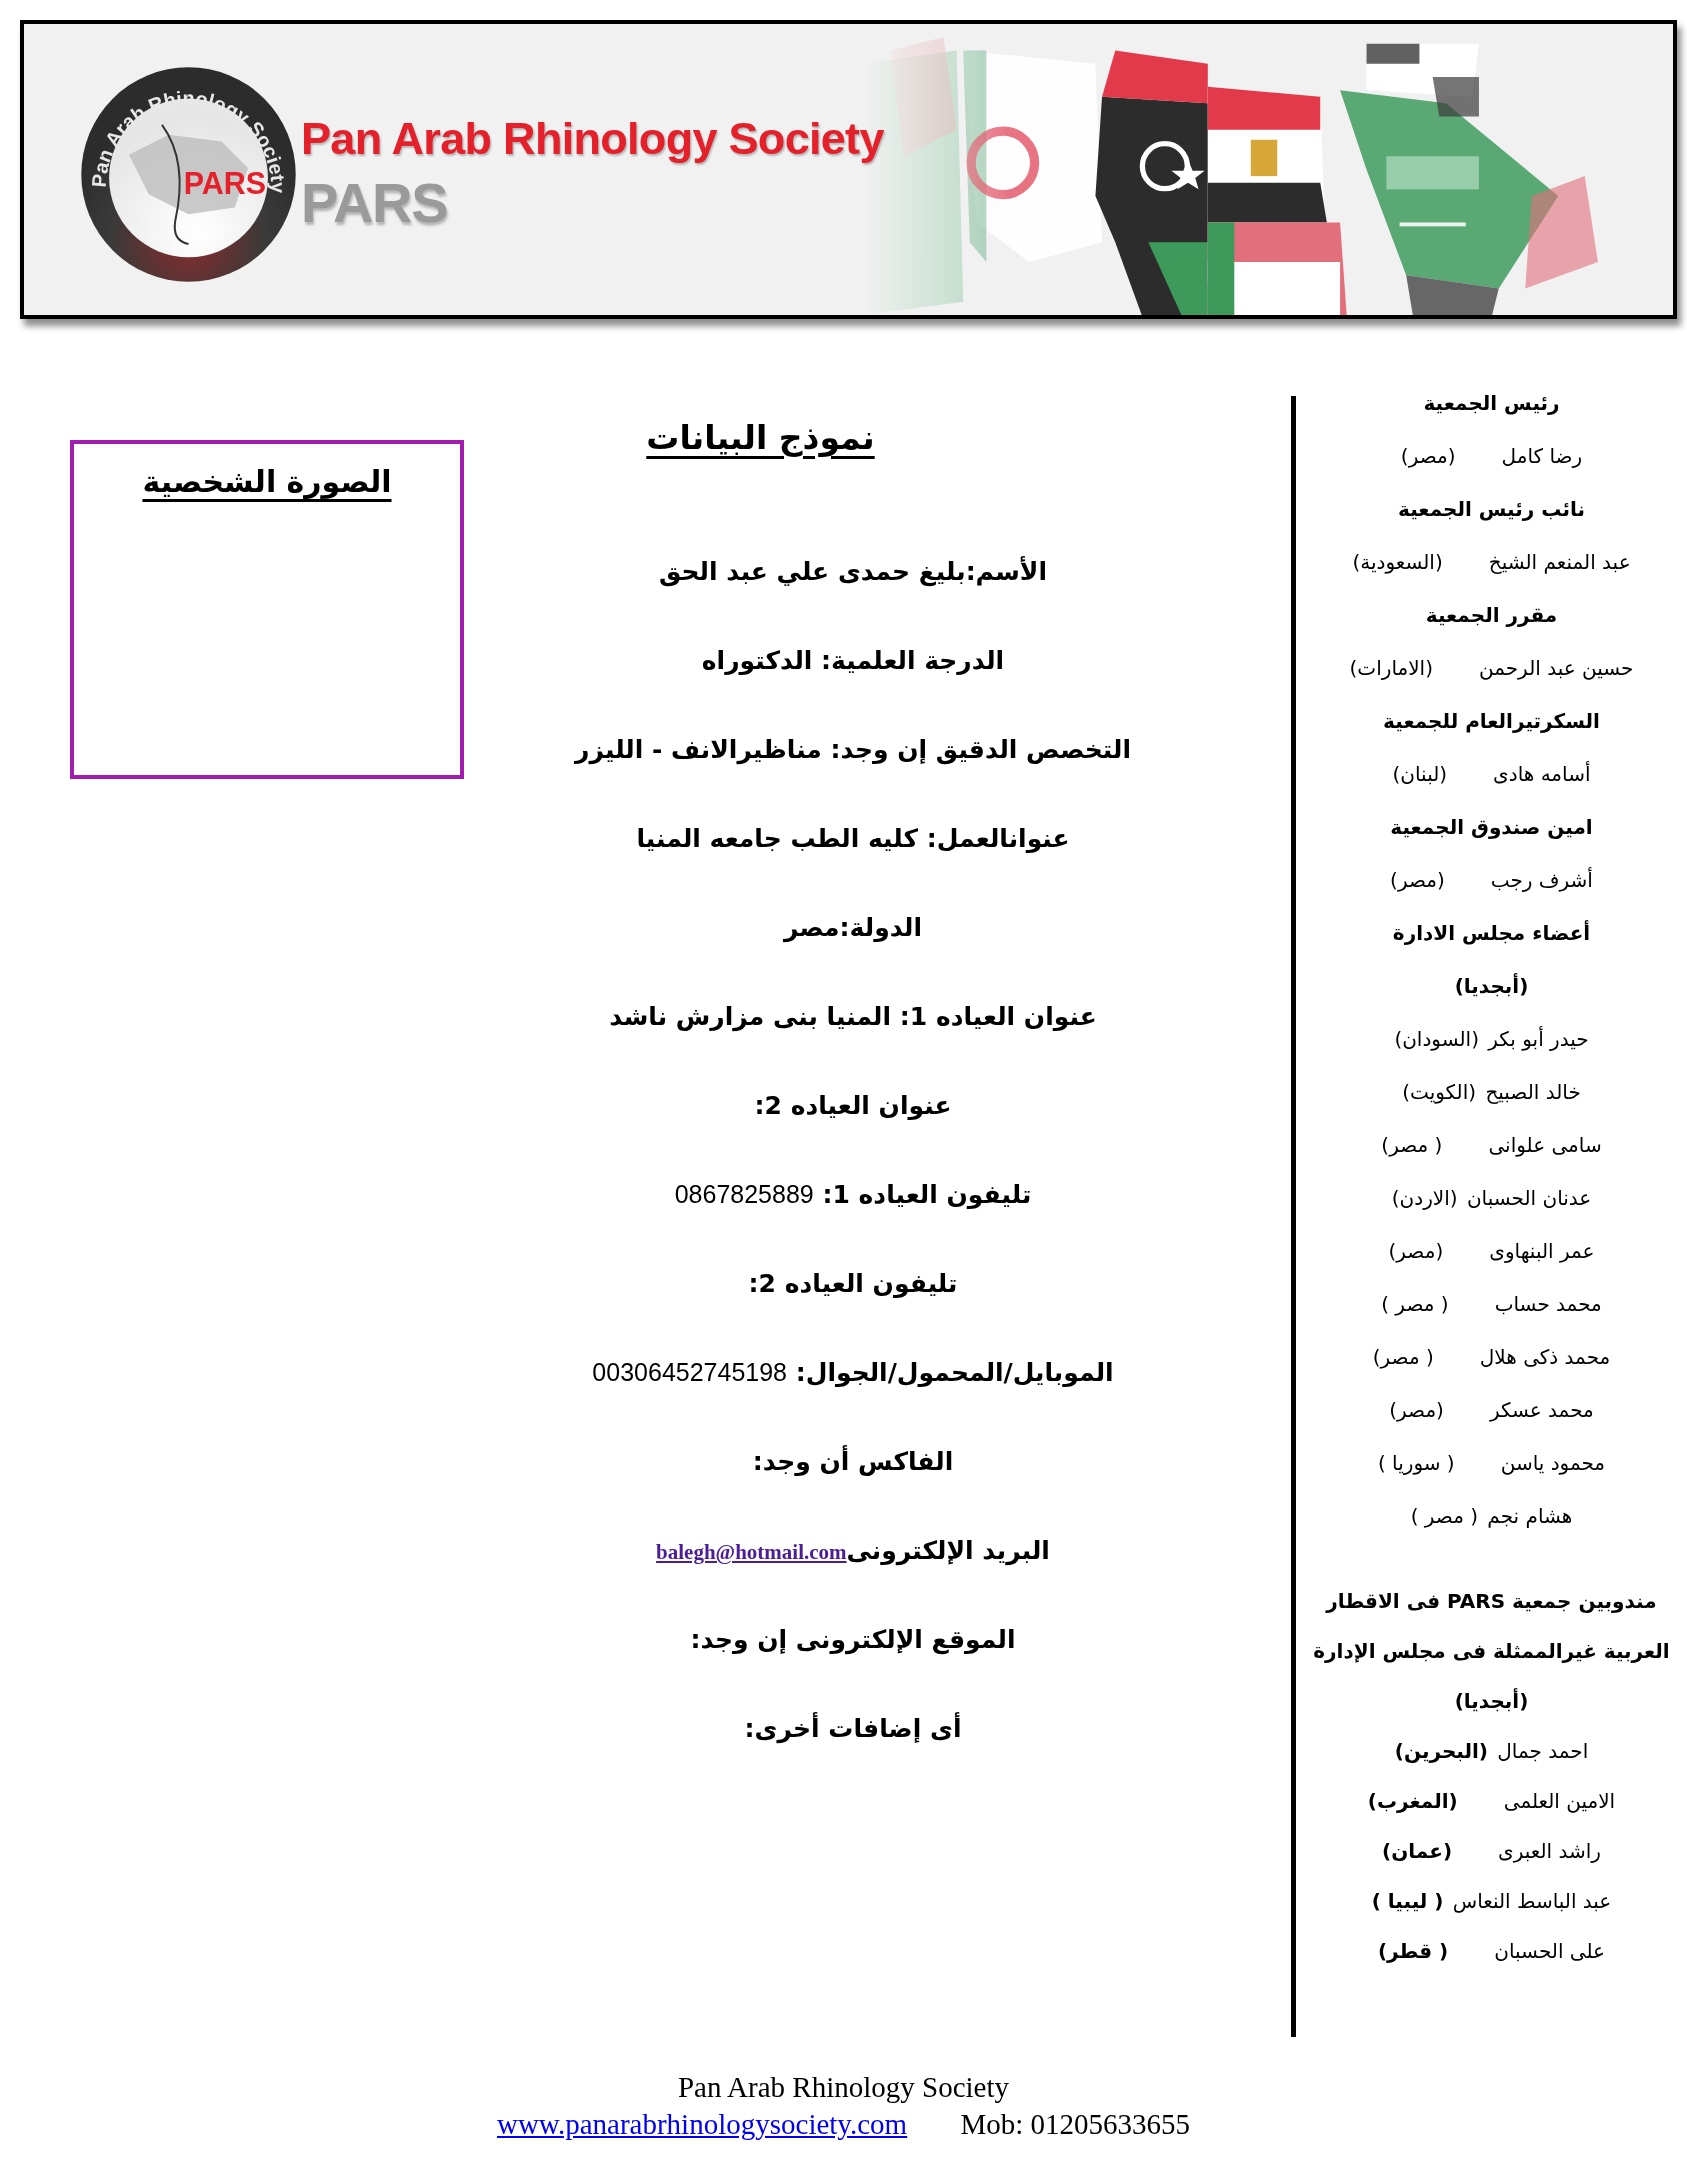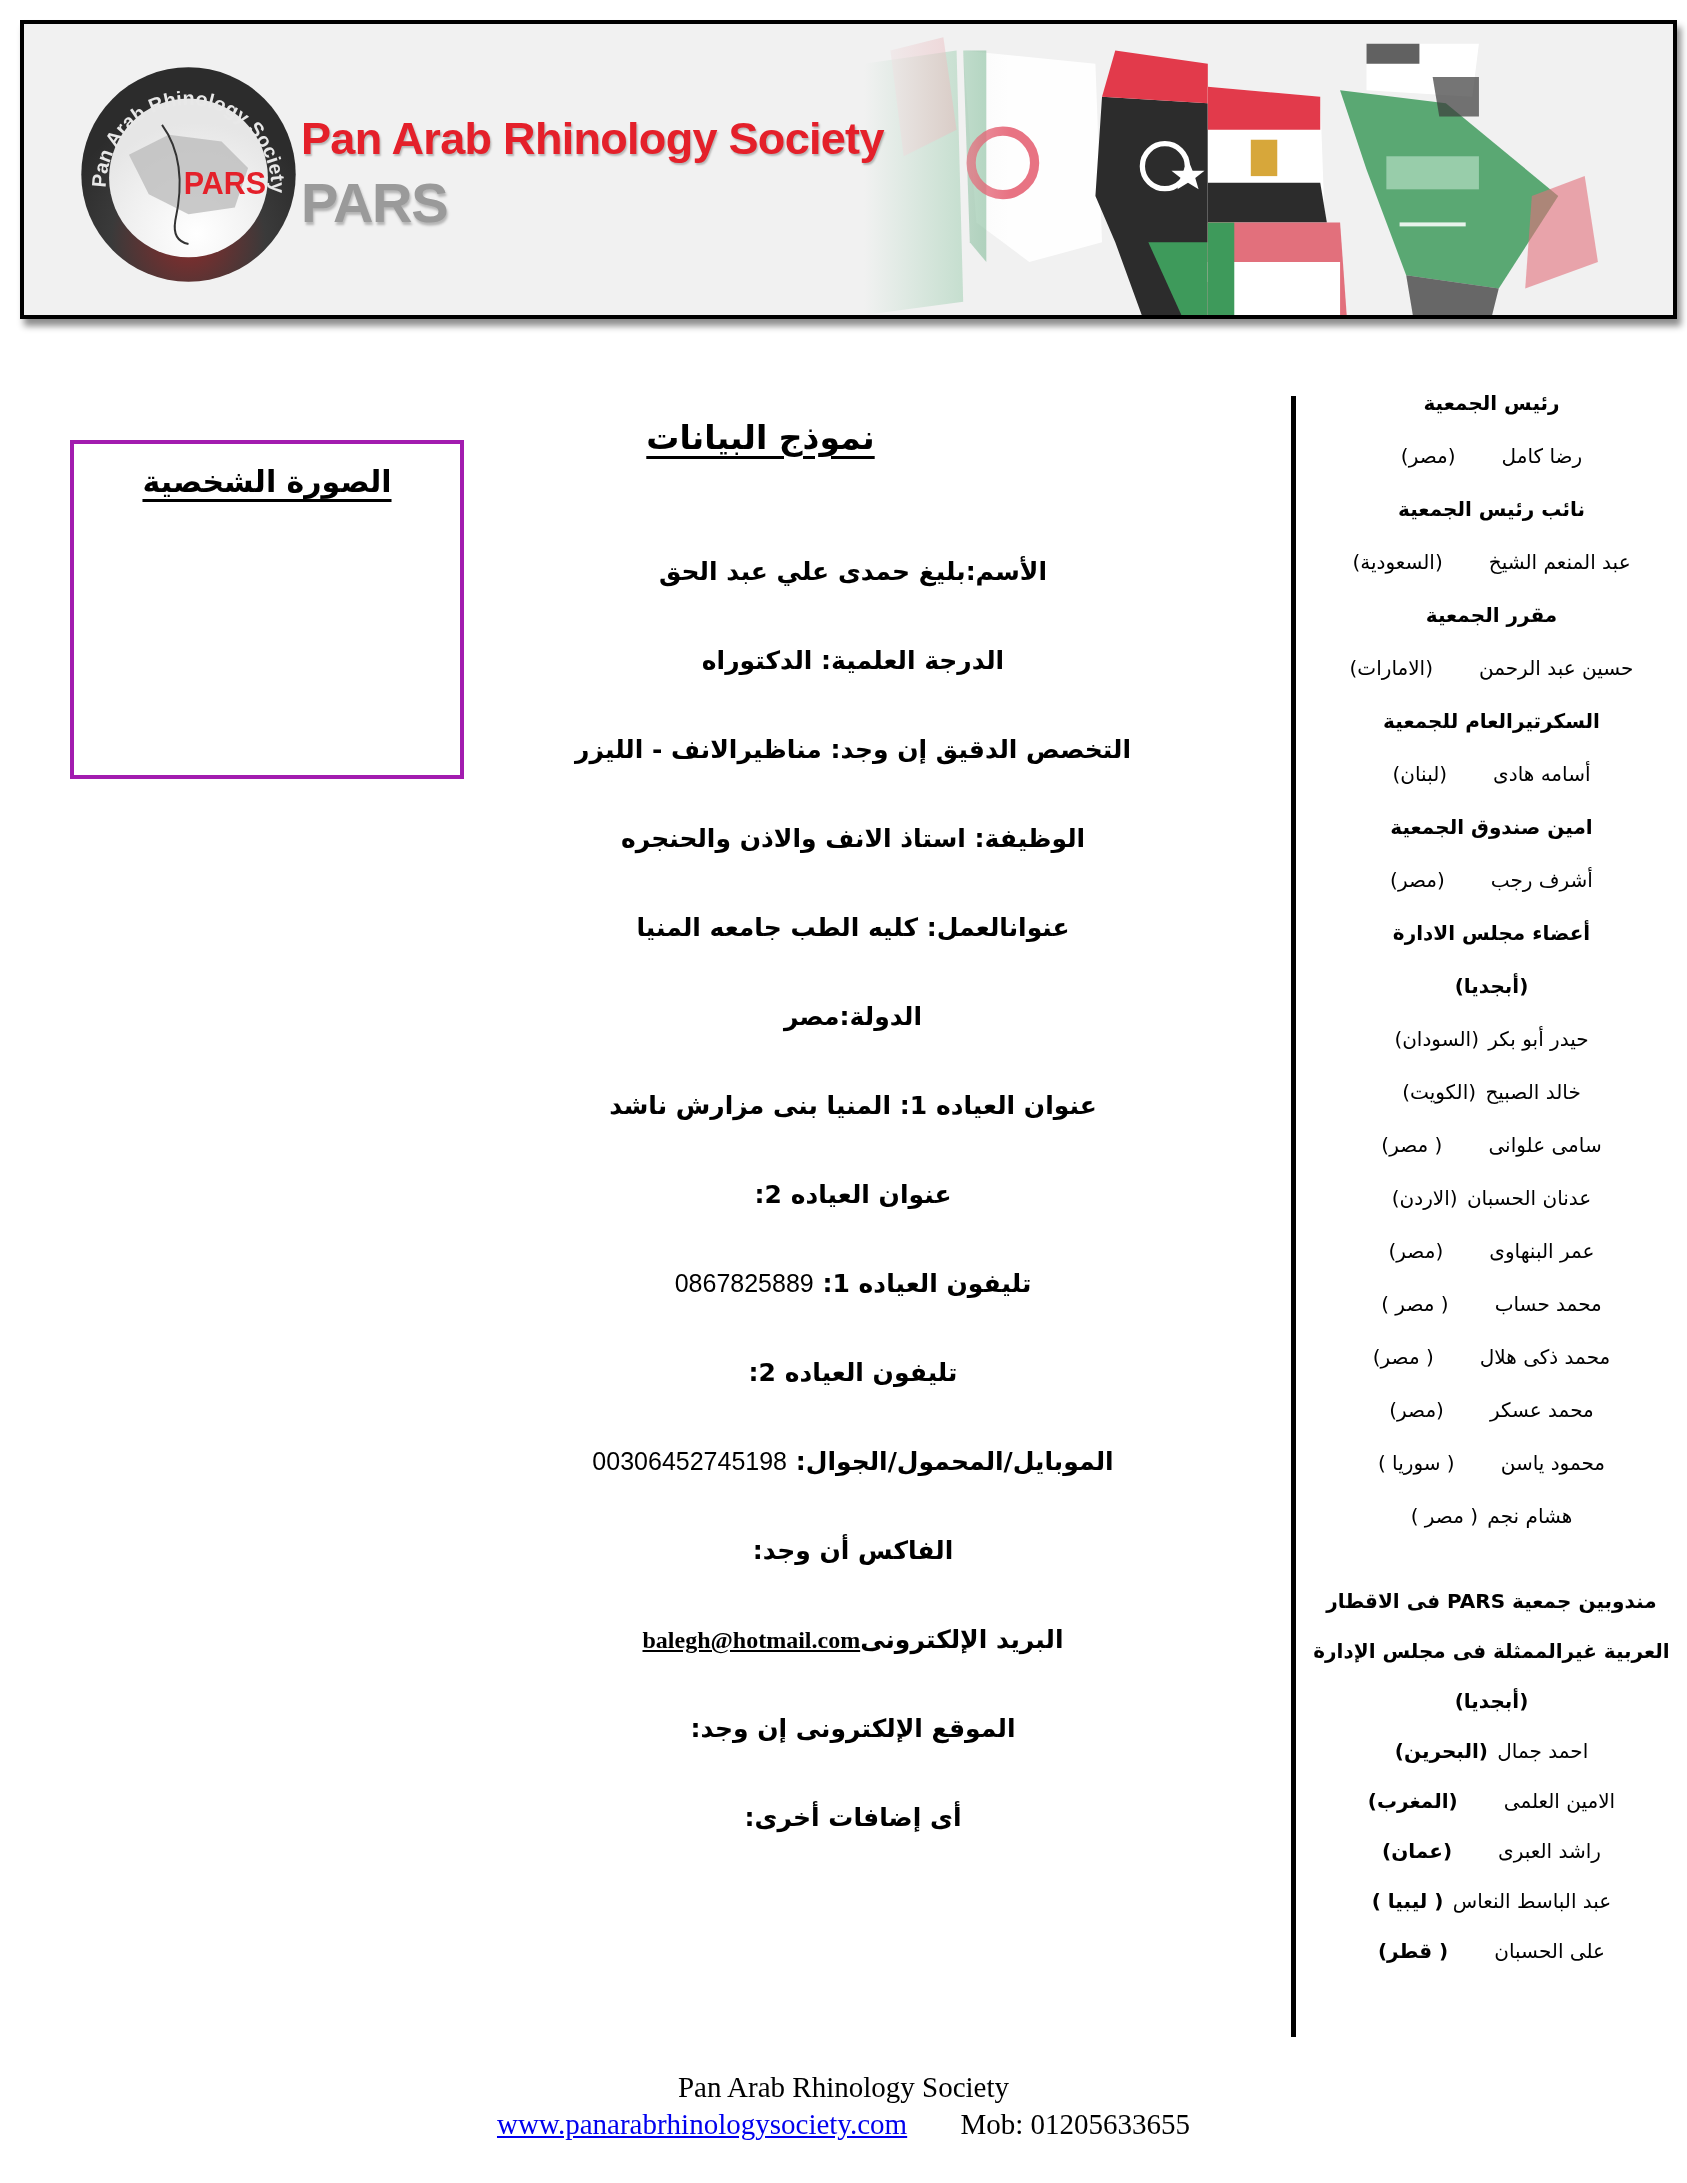--- a/index.html
+++ b/index.html
@@ -30,21 +30,21 @@
 
   
   .photo-box { position: absolute; left: 70px; top: 440px; width: 386px; height: 331px; border: 4px solid #a21caf; }
   .photo-label { position: absolute; left: 0; right: 0; top: 20px; text-align: center; font-weight: bold; font-size: 30px; text-decoration: underline; text-underline-offset: 6.6px; text-decoration-thickness: 2.6px; direction: rtl; }
 
   
   .fields { position: absolute; right: 437px; top: 545px; width: 794px; direction: rtl; text-align: center; }
   .field { height: 89px; line-height: 53px; font-weight: bold; font-size: 25px; white-space: nowrap; }
   .field .val { font-weight: bold; }
   .field .num { font-family: "Liberation Sans", sans-serif; font-weight: normal; font-size: 25px; direction: ltr; unicode-bidi: embed; }
-  .email-link { font-family: "Liberation Serif", serif; font-weight: bold; font-size: 24px; color: #000000; text-decoration: underline; direction: ltr; unicode-bidi: embed; }
+  .email-link { font-family: "Liberation Serif", serif; font-weight: bold; font-size: 21px; color: #4c1d95; text-decoration: underline; direction: ltr; unicode-bidi: embed; }
 
   
   .footer { position: absolute; left: 0; width: 1687px; top: 2069px; text-align: center; font-family: "Liberation Serif", serif; }
   .footer-title { font-size: 29px; line-height: 37px; }
   .footer-line { font-size: 29px; line-height: 37px; white-space: nowrap; }
   .footer-link { color: #0000ee; text-decoration: underline; margin-right: 46px; margin-top: 32px; }
 </style>
 </head>
 <body>
 
@@ -123,21 +123,20 @@
 <div class="form-title">نموذج البيانات</div>
 
 <div class="photo-box">
   <div class="photo-label">الصورة الشخصية</div>
 </div>
 
 <div class="fields">
   <div class="field"><span>الأسم:</span><span class="val">بليغ حمدى علي عبد الحق</span></div>
   <div class="field"><span>الدرجة العلمية: </span><span class="val">الدكتوراه</span></div>
   <div class="field"><span>التخصص الدقيق إن وجد:  </span><span class="val">مناظيرالانف - الليزر</span></div>
-  <div class="field"><span>الوظيفة: </span><span class="val">استاذ الانف والاذن والحنجره</span></div>
   <div class="field"><span>عنوانالعمل: </span><span class="val">كليه الطب جامعه المنيا</span></div>
   <div class="field"><span>الدولة:</span><span class="val">مصر</span></div>
   <div class="field"><span>عنوان العياده 1: </span><span class="val">المنيا  بنى مزارش ناشد</span></div>
   <div class="field"><span>عنوان العياده 2:</span><span class="val"></span></div>
   <div class="field"><span>تليفون العياده 1:    </span><span class="num">0867825889</span></div>
   <div class="field"><span>تليفون العياده 2:</span><span class="val"></span></div>
   <div class="field"><span>الموبايل/المحمول/الجوال:  </span><span class="num">00306452745198</span></div>
   <div class="field"><span>الفاكس أن وجد:</span><span class="val"></span></div>
   <div class="field"><span>البريد الإلكترونى</span><a class="email-link">balegh@hotmail.com</a></div>
   <div class="field"><span>الموقع الإلكترونى إن وجد:</span><span class="val"></span></div>

